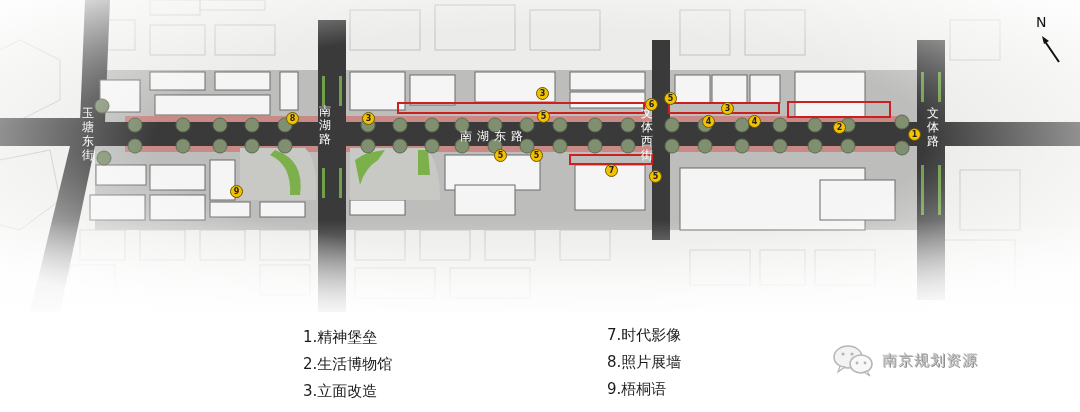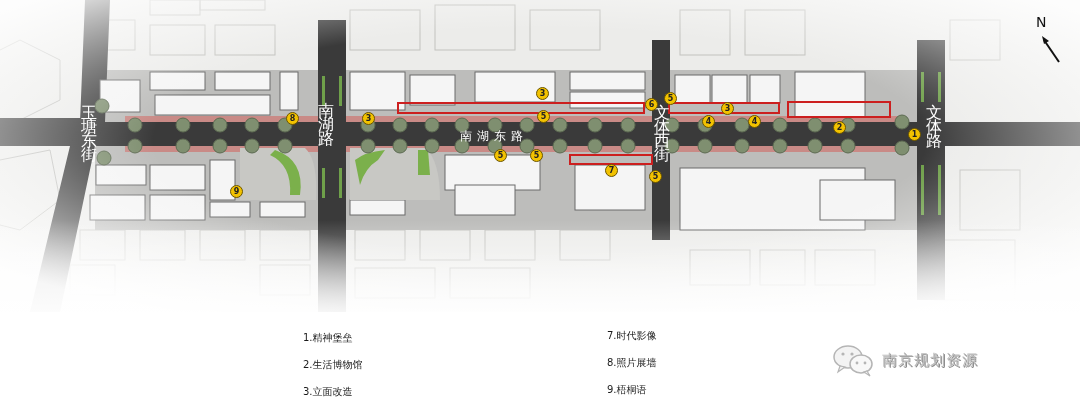--- a/index.html
+++ b/index.html
@@ -1,23 +1,23 @@
 <!DOCTYPE html>
 <html><head>
 <meta charset="utf-8">
 <style>
   html, body { margin: 0; padding: 0; }
   body { width: 1080px; height: 412px; background: #ffffff; overflow: hidden; position: relative; font-family: "DejaVu Sans", sans-serif; }
   #map { position: absolute; left: 0; top: 0; width: 1080px; height: 312px; }
   #legend { position: absolute; left: 0; top: 312px; width: 1080px; height: 100px; background: #fff; }
   .legend-col { position: absolute; top: 12px; }
-  .legend-item { font-size: 10px; color: #1a1a1a; height: 27px; line-height: 27px; white-space: nowrap; }
+  .legend-item { font-size: 15px; color: #1a1a1a; height: 27px; line-height: 27px; white-space: nowrap; }
   #watermark { position: absolute; left: 832px; top: 340px; height: 40px; display: flex; align-items: center; gap: 6px; }
   #watermark .wm-text { font-size: 15px; color: #b9b9b9; letter-spacing: 1px; text-shadow: 1px 1px 0 #8a8a8a; }
-  .road-label { position: absolute; color: #ffffff; font-size: 16px; line-height: 14px; width: 14px; text-align: center; }
+  .road-label { position: absolute; color: #ffffff; font-size: 12px; line-height: 14px; width: 14px; text-align: center; }
   .road-label-h { position: absolute; color: #ffffff; font-size: 12px; letter-spacing: 5px; }
   .marker { position: absolute; width: 11px; height: 11px; border-radius: 50%; background: #f2c200; border: 1px solid #6b5500; font-size: 8px; line-height: 11px; text-align: center; color: #222; font-weight: bold; }
   .hl-box { position: absolute; border: 2px solid #cc1f1f; box-sizing: border-box; }
   #north { position: absolute; left: 1036px; top: 14px; }
   #north .n-letter { font-size: 14px; color: #111; position: absolute; left: 0; top: 0; }
 </style>
 </head>
 <body>
 
 <div id="map">
@@ -188,21 +188,21 @@
   
   <div class="hl-box" style="left:397px;top:102px;width:248px;height:12px;"></div>
   <div class="hl-box" style="left:668px;top:102px;width:112px;height:12px;"></div>
   <div class="hl-box" style="left:787px;top:101px;width:104px;height:17px;"></div>
   <div class="hl-box" style="left:569px;top:154px;width:84px;height:11px;"></div>
 
   
   <div class="road-label" style="left:81px;top:106px;">玉塘东街</div>
   <div class="road-label" style="left:318px;top:104px;">南湖路</div>
   <div class="road-label-h" style="left:460px;top:128px;text-align:right;">南湖东路</div>
-  <div class="road-label" style="left:654px;top:106px;">文体西街</div>
+  <div class="road-label" style="left:640px;top:106px;">文体西街</div>
   <div class="road-label" style="left:926px;top:106px;">文体路</div>
 
   
   <div class="marker" style="left:286px;top:112px;">8</div>
   <div class="marker" style="left:362px;top:112px;">3</div>
   <div class="marker" style="left:536px;top:87px;">3</div>
   <div class="marker" style="left:537px;top:110px;">5</div>
   <div class="marker" style="left:645px;top:98px;">6</div>
   <div class="marker" style="left:664px;top:92px;">5</div>
   <div class="marker" style="left:721px;top:102px;">3</div>

